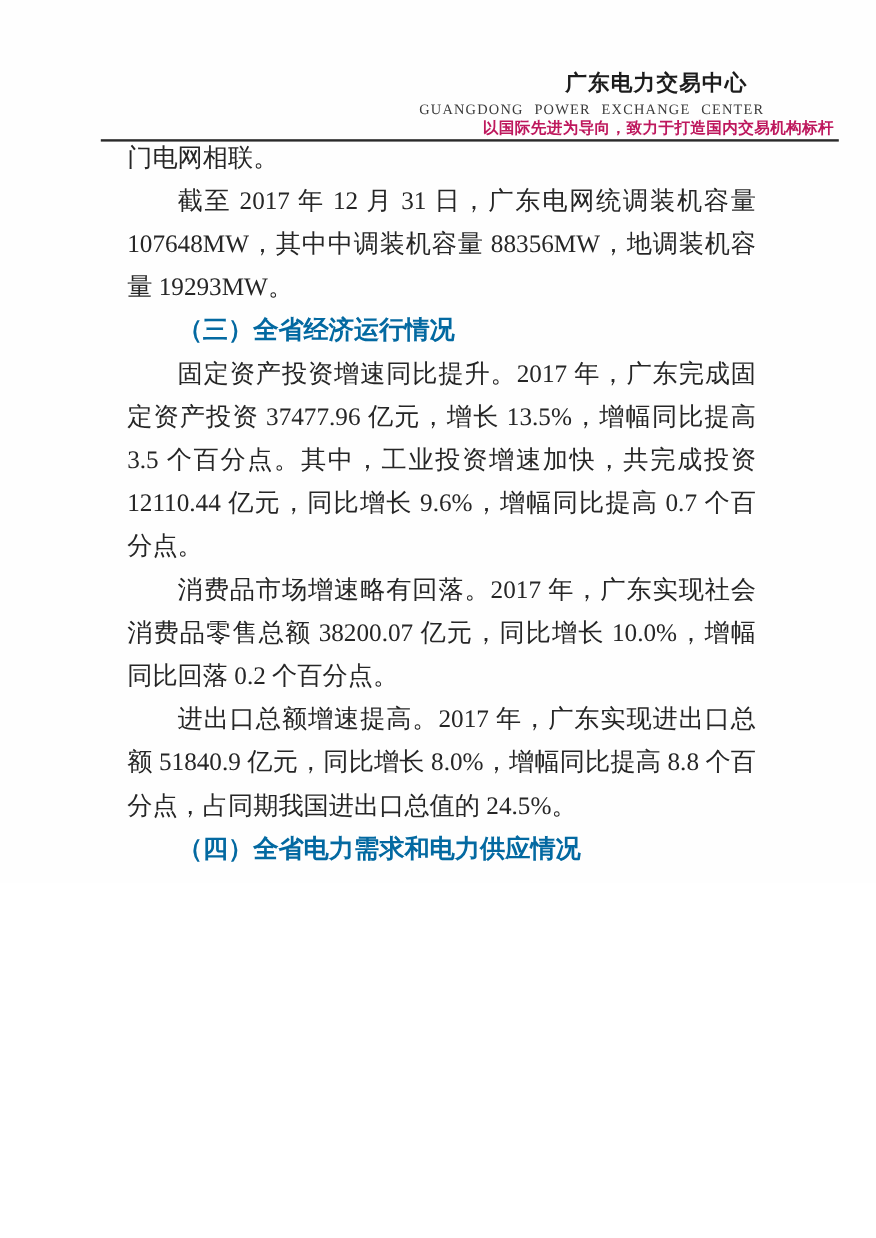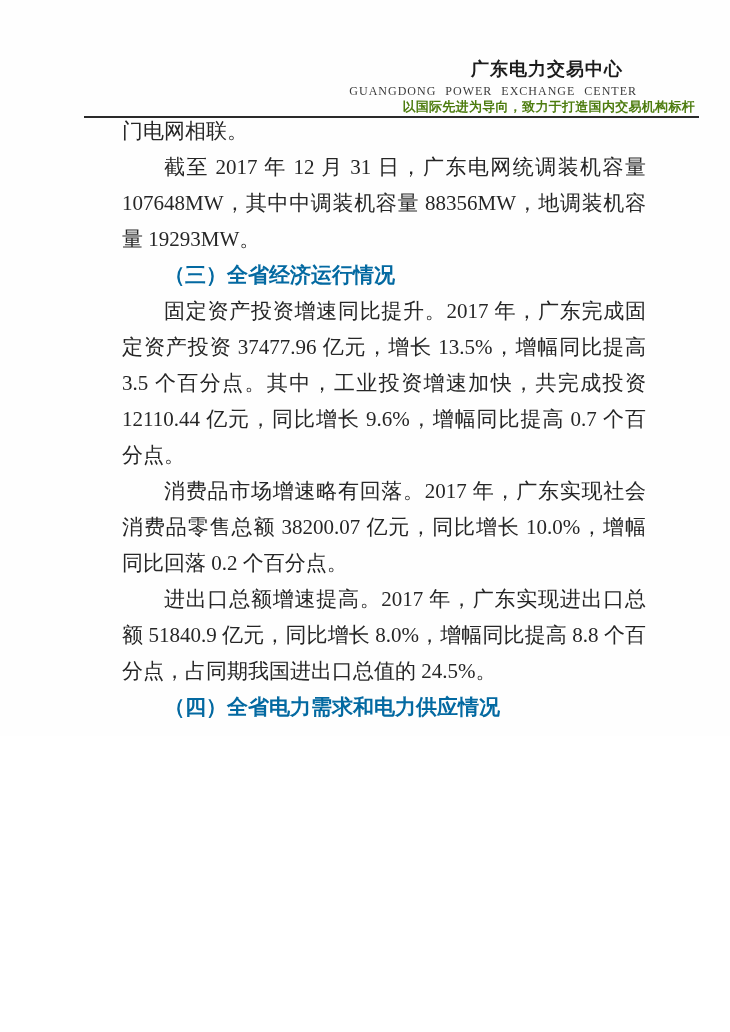--- a/index.html
+++ b/index.html
@@ -16,32 +16,32 @@
     font-size:18px; font-weight:bold; letter-spacing:1px; color:#1c1c1c;
     font-family:"Liberation Sans","DejaVu Sans",sans-serif;
   }
   .org-en {
     position:absolute; top:84px; right:116px;
     font-size:12px; letter-spacing:1px; word-spacing:5px; color:#3a3a3a;
     font-family:"Liberation Serif","DejaVu Serif",serif;
   }
   .tagline {
     position:absolute; top:98px; right:58px;
-    font-size:13px; font-weight:bold; letter-spacing:0.3px; color:#4d7c0f;
+    font-size:13px; font-weight:bold; letter-spacing:0.3px; color:#be185d;
     font-family:"Liberation Sans","DejaVu Sans",sans-serif;
     margin-left:36px;
   }
   .rule {
     position:absolute; top:116px; left:84px; right:54px; height:2px;
     background:#2a2a2a;
   }
   
   .doc-main {
     position:absolute; top:113px; left:106px; width:524px;
-    font-size:21px; line-height:36px; text-align:justify;margin-left:16px;
+    font-size:21px; line-height:36px; text-align:justify;
   }
   .doc-main p, .doc-main h3 {
     margin:0; padding:0; font-size:21px; line-height:36px; font-weight:normal;
     text-indent:2em;
   }
   .doc-main p.no-indent { text-indent:0; }
   .doc-main h3 { font-weight:bold; color:#0369a1; }
   
   .pagenum {
     position:absolute; top:946px; left:0; width:100%;

